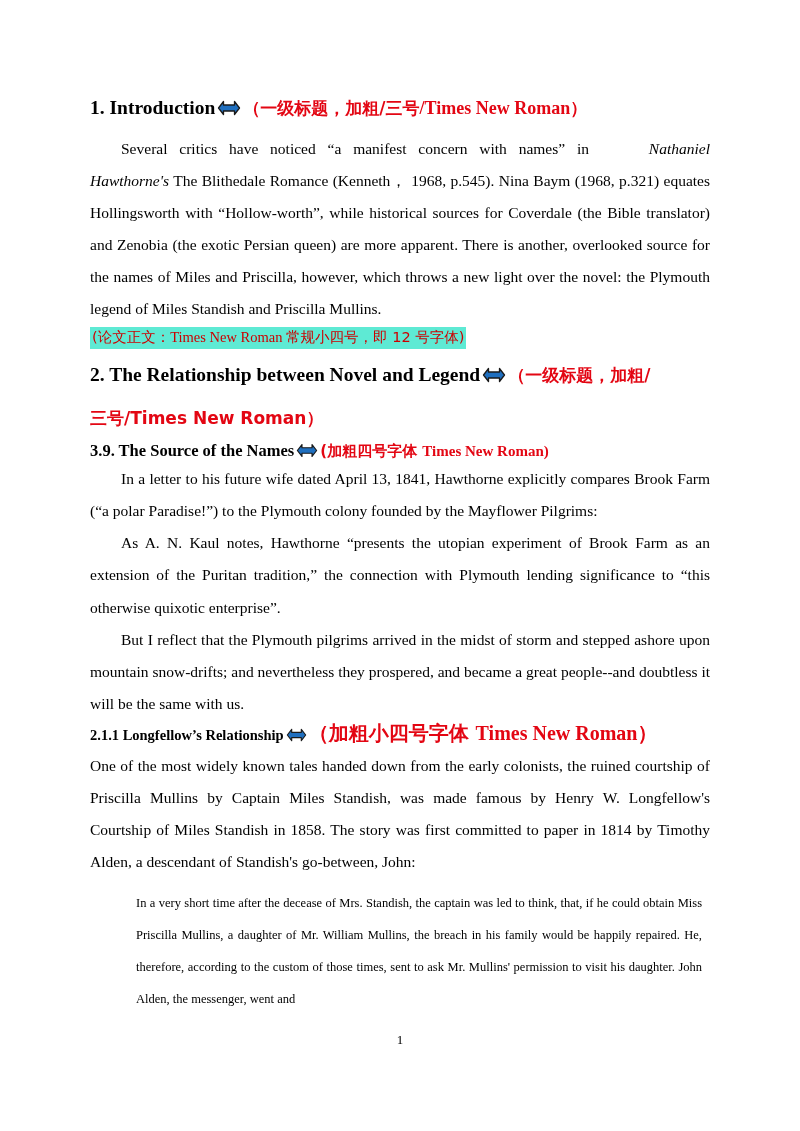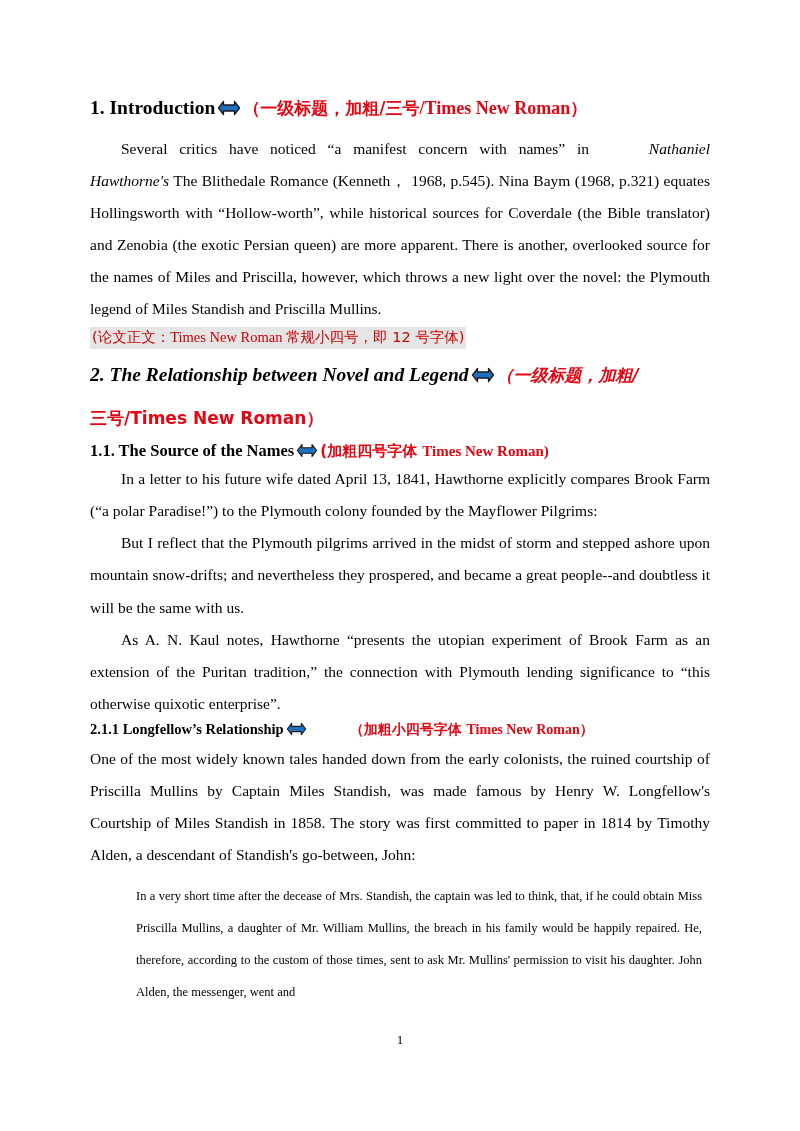--- a/index.html
+++ b/index.html
@@ -28,21 +28,21 @@
   }
 
   
   .h1 {
     font-size: 19.5px;
     font-weight: bold;
     line-height: 1.28;
     margin: 0 0 12px 0;
     text-align: left;
   }
-  .h1.tight { margin-bottom: 20px; font-style: italic; }
+  .h1.tight { margin-bottom: 20px; }
   .h2 {
     font-size: 16.5px;
     font-weight: bold;
     line-height: 1.3;
     margin: 0 0 2px 0;
   }
   .h3 {
     font-size: 14.5px;
     font-weight: bold;
     line-height: 1.3;
@@ -52,42 +52,41 @@
   
   .anno {
     color: #e30613;
     font-weight: bold;
   }
   .anno-cn {
     font-family: "DejaVu Sans", "Liberation Sans", sans-serif;
     font-weight: bold;
   }
   .anno-small {
-    font-size: 14px;
-    margin-left: 41px;
+    font-size: 20px;
   }
   .anno-mid {
     font-size: 15px;
   }
   .h1 .anno { font-size: 18px; }
   .h1 .anno .anno-cn { font-size: 17px; }
 
   .anno-line2 {
     color: #e30613;
     font-family: "DejaVu Sans", "Liberation Sans", sans-serif;
     font-weight: bold;
     font-size: 17px;
     line-height: 1.28;
     margin: 12px 0 10px 0;
   }
 
   
   .note-highlight {
     display: inline-block;
-    background: #e5e5e5;
+    background: #5eead4;
     color: #cc0000;
     font-size: 14.5px;
     line-height: 1.35;
     padding: 1px 2px;
     margin: 2px 0 14px 0;
   }
   .note-highlight .cn {
     font-family: "DejaVu Sans", "Liberation Sans", sans-serif;
   }
 
@@ -157,32 +156,32 @@
     <h1 class="h1 tight">
       <span>2. The Relationship between Novel and Legend</span><span class="arrow-icon">
         <svg width="24" height="16" viewBox="0 0 24 16" aria-hidden="true">
           <path d="M1.5 8 L6.5 1.5 L6.5 5 L17.5 5 L17.5 1.5 L22.5 8 L17.5 14.5 L17.5 11 L6.5 11 L6.5 14.5 Z" fill="#1f6fbf" stroke="#1a1a1a" stroke-width="1.3" stroke-linejoin="round"></path>
         </svg>
       </span><span class="anno"><span class="anno-cn">（</span><span class="anno-cn">一级标题，加粗</span><span class="anno-cn">/</span></span>
     </h1>
     <div class="anno-line2"><span>三号</span><span>/</span><span>Times New Roman</span><span>）</span></div>
 
     <h2 class="h2">
-      <span>1.1. The Source of the Names</span><span class="arrow-icon">
+      <span>3.9. The Source of the Names</span><span class="arrow-icon">
         <svg width="22" height="15" viewBox="0 0 24 16" aria-hidden="true">
           <path d="M1.5 8 L6.5 1.5 L6.5 5 L17.5 5 L17.5 1.5 L22.5 8 L17.5 14.5 L17.5 11 L6.5 11 L6.5 14.5 Z" fill="#1f6fbf" stroke="#1a1a1a" stroke-width="1.3" stroke-linejoin="round"></path>
         </svg>
       </span><span class="anno anno-mid"><span class="anno-cn">(</span><span class="anno-cn">加粗四号字体 </span><span>Times New Roman</span><span>)</span></span>
     </h2>
 
     <p class="body indent">In a letter to his future wife dated April 13, 1841, Hawthorne explicitly compares Brook Farm (“a polar Paradise!”) to the Plymouth colony founded by the Mayflower Pilgrims:</p>
 
+    <p class="body indent">As A. N. Kaul notes, Hawthorne “presents the utopian experiment of Brook Farm as an extension of the Puritan tradition,” the connection with Plymouth lending significance to “this otherwise quixotic enterprise”.</p>
+
     <p class="body indent">But I reflect that the Plymouth pilgrims arrived in the midst of storm and stepped ashore upon mountain snow-drifts; and nevertheless they prospered, and became a great people--and doubtless it will be the same with us.</p>
-
-    <p class="body indent">As A. N. Kaul notes, Hawthorne “presents the utopian experiment of Brook Farm as an extension of the Puritan tradition,” the connection with Plymouth lending significance to “this otherwise quixotic enterprise”.</p>
 
     <h3 class="h3">
       <span>2.1.1 Longfellow’s Relationship</span><span class="arrow-icon">
         <svg width="21" height="14" viewBox="0 0 24 16" aria-hidden="true">
           <path d="M1.5 8 L6.5 1.5 L6.5 5 L17.5 5 L17.5 1.5 L22.5 8 L17.5 14.5 L17.5 11 L6.5 11 L6.5 14.5 Z" fill="#1f6fbf" stroke="#1a1a1a" stroke-width="1.3" stroke-linejoin="round"></path>
         </svg>
       </span><span class="anno anno-small"><span class="anno-cn">（</span><span class="anno-cn">加粗小四号字体 </span><span>Times New Roman</span><span class="anno-cn">）</span></span>
     </h3>
 
     <p class="body">One of the most widely known tales handed down from the early colonists, the ruined courtship of Priscilla Mullins by Captain Miles Standish, was made famous by Henry W. Longfellow's Courtship of Miles Standish in 1858. The story was first committed to paper in 1814 by Timothy Alden, a descendant of Standish's go-between, John:</p>

